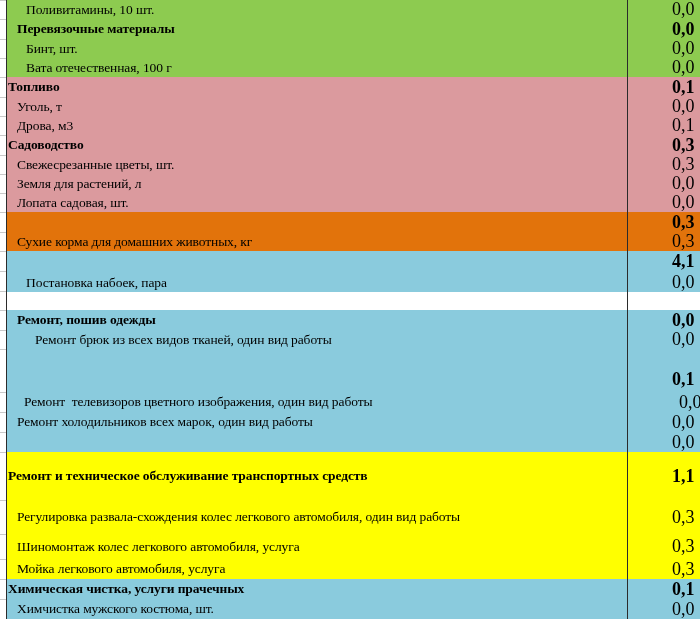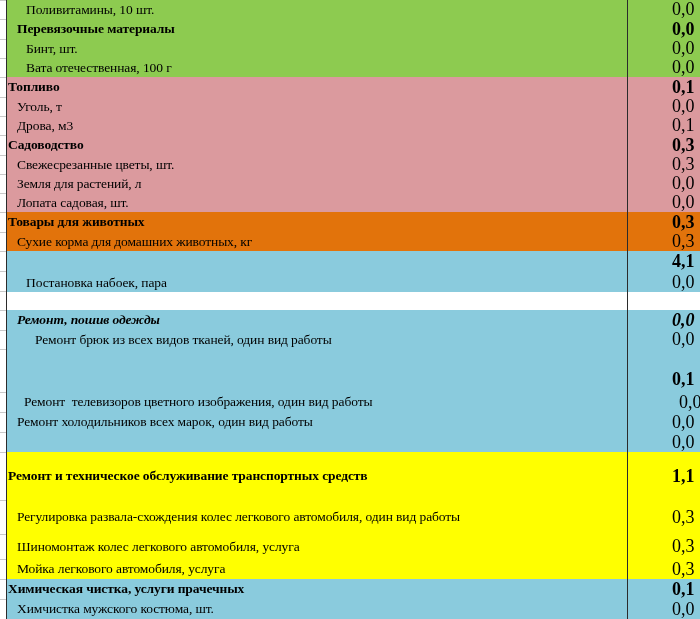--- a/index.html
+++ b/index.html
@@ -186,39 +186,38 @@
       </div>
       <div class="row bg-pink ind1" style="top: 174px; height: 19px;">
         <div class="label">Земля для растений, л</div>
         <div class="value">0,0</div>
       </div>
       <div class="row bg-pink ind1" style="top: 193px; height: 19px;">
         <div class="label">Лопата садовая, шт.</div>
         <div class="value">0,0</div>
       </div>
       <div class="row bg-orange ind0 bold" style="top: 212px; height: 20px;">
-        <div class="label">Товары для животных</div>
         <div class="value">0,3</div>
       </div>
       <div class="row bg-orange ind1" style="top: 232px; height: 19px;">
         <div class="label">Сухие корма для домашних животных, кг</div>
         <div class="value">0,3</div>
       </div>
       <div class="row bg-blue ind0 bold" style="top: 251px; height: 20px;">
         <div class="value">4,1</div>
       </div>
       <div class="row bg-blue ind1 bold" style="top: 271px; height: 20px;">
         <div class="label">Ремонт, пошив одежды и обуви</div>
         <div class="value">0,0</div>
       </div>
       <div class="row bg-blue ind2" style="top: 273px; height: 19px; padding-left: 37px;">
         <div class="label">Постановка набоек, пара</div>
         <div class="value">0,0</div>
       </div>
-      <div class="row bg-blue ind1 bold" style="top: 310px; height: 20px; font-style: italic;">
+      <div class="row bg-blue ind1 bold" style="top: 310px; height: 20px;">
         <div class="label">Ремонт, пошив одежды</div>
         <div class="value">0,0</div>
       </div>
       <div class="row bg-blue ind3" style="top: 330px; height: 19px;">
         <div class="label">Ремонт брюк из всех видов тканей, один вид работы</div>
         <div class="value">0,0</div>
       </div>
       <div class="row bg-blue ind0 bold wrap" style="top: 349px; height: 43px;">
         <div class="value valbottom">0,1</div>
       </div>

